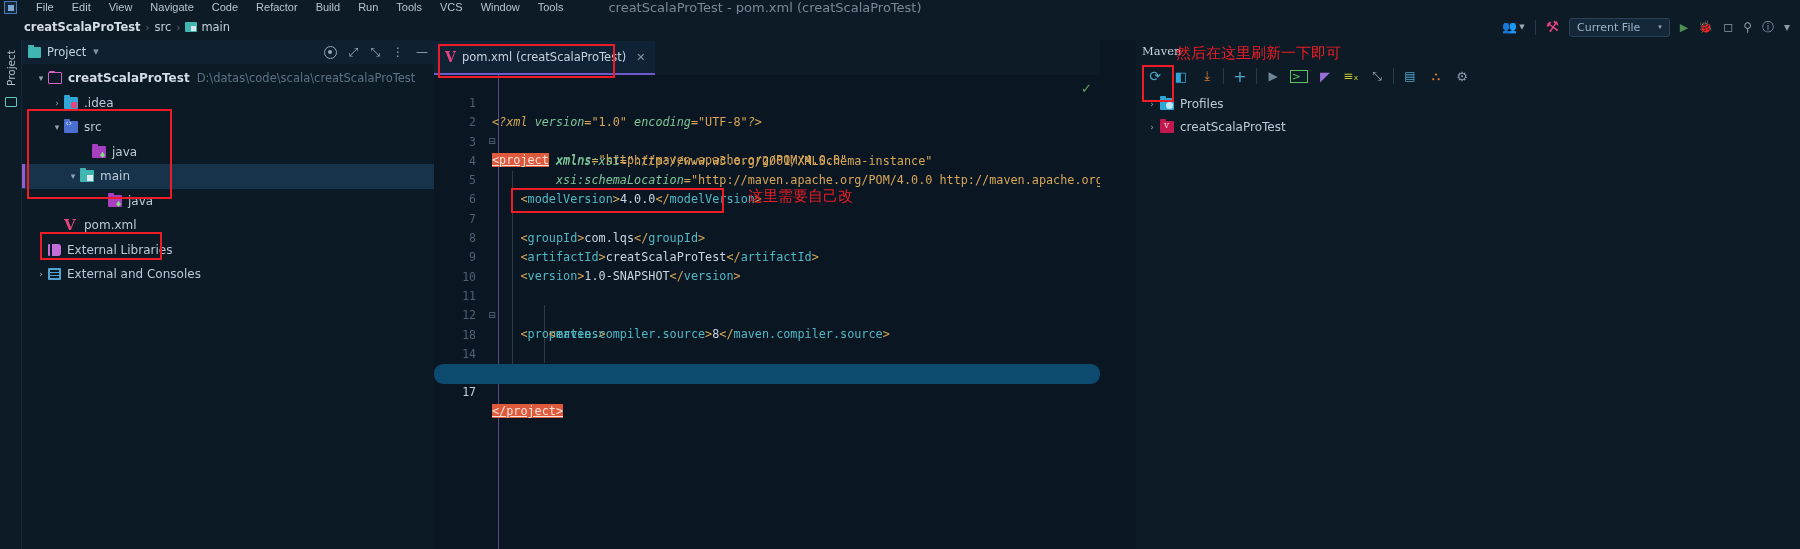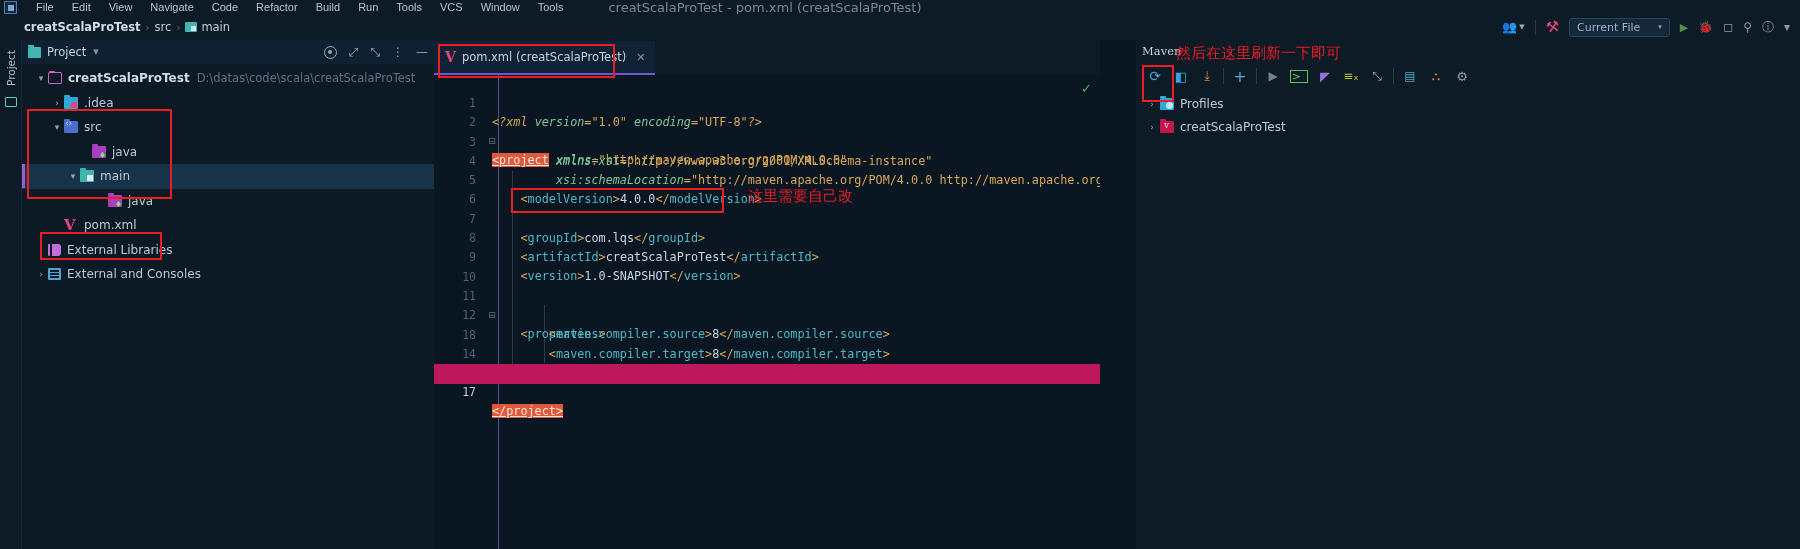--- a/index.html
+++ b/index.html
@@ -200,21 +200,21 @@
     padding: 0 10px 0 11px; background: #102235;
     border-bottom: 2px solid #6a5acd;
     color: #c6d2de; font-size: 11.5px; white-space: nowrap;
   }
   .tab-mico { color: #e8447e; font-size: 14px; font-weight: bold; font-family:"DejaVu Serif",serif; }
   .tab-close { color: #8795a3; font-size: 11px; margin-left: 4px; }
 
   .codearea { position: relative; height: 474px; background: #0a1722; overflow: hidden; }
   .code-lines { position: absolute; left: 0; top: 0; right: 0; }
   .cline { height: 19.3px; position: relative; white-space: pre; }
-  .cline.cur { background: #be185d; }
+  .cline.cur { background: #0c4a6e; border-radius: 9px; }
   .lnum {
     position: absolute; left: 0; width: 42px; text-align: right;
     color: #4e6072; font-size: 11.5px; line-height: 19.3px;
     font-family: "DejaVu Sans Mono", monospace;
   }
   .cline.cur .lnum { color: #c3cedb; }
   .ctext {
     position: absolute; left: 58px; line-height: 19.3px;
     font-family: "DejaVu Sans Mono", "Liberation Mono", monospace;
     font-size: 11.8px;
@@ -507,21 +507,20 @@
           <span class="ctext">    <span class="br">&lt;</span><span class="tg">properties</span><span class="br">&gt;</span></span>
         </div>
 
         <div class="cline">
           <span class="lnum">12</span>
           <span class="ctext">        <span class="br">&lt;</span><span class="tg">maven.compiler.source</span><span class="br">&gt;</span><span class="vl">8</span><span class="st">&lt;/</span><span class="tg">maven.compiler.source</span><span class="br">&gt;</span></span>
         </div>
 
         <div class="cline">
           <span class="lnum">18</span>
-          <span class="ctext">        <span class="br">&lt;</span><span class="tg">maven.compiler.target</span><span class="br">&gt;</span><span class="vl">8</span><span class="st">&lt;/</span><span class="tg">maven.compiler.target</span><span class="br">&gt;</span></span>
         </div>
 
         <div class="cline">
           <span class="lnum">14</span>
         </div>
 
 
         <div class="cline">
           <span class="lnum">16</span>
           <span class="ctext"></span>

